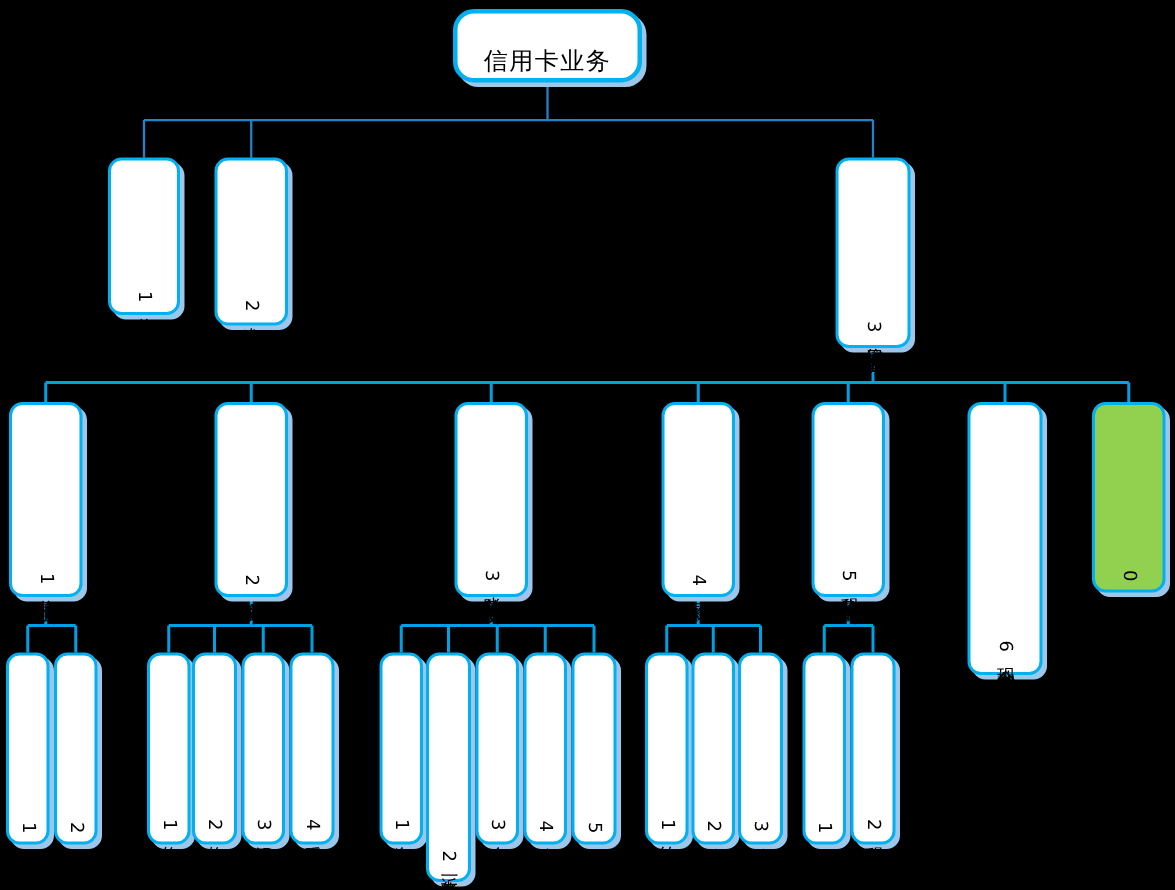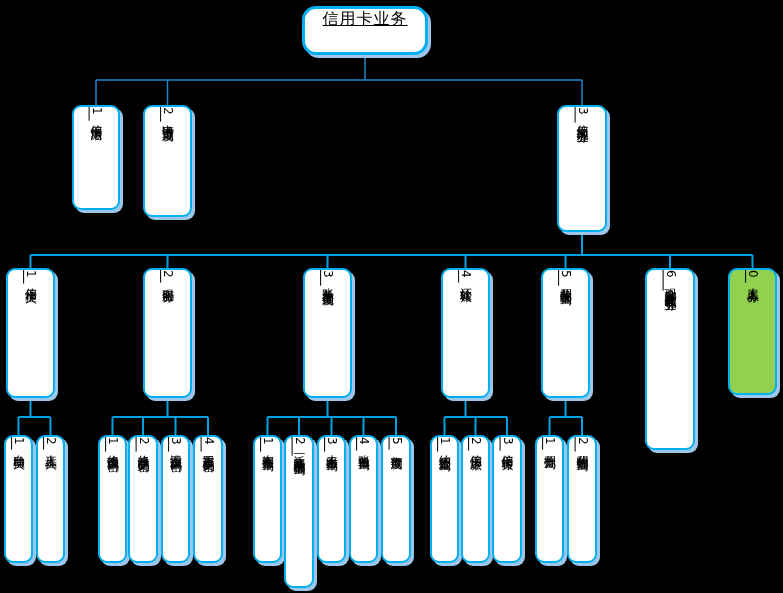--- a/index.html
+++ b/index.html
@@ -5,23 +5,22 @@
   html,body { margin:0; padding:0; background:#000; }
   .stage {
     position:relative; width:783px; height:593px; background:#000000;
     font-family:"DejaVu Sans", sans-serif; overflow:hidden;
   }
   svg.connectors { position:absolute; left:0; top:0; width:783px; height:593px; }
   .node {
     position:absolute; box-sizing:border-box;
     background:#ffffff; border:2px solid #00B0F0; border-radius:9px;
     box-shadow:3px 3px 0 #9CC6EA;
-    display:flex; align-items:flex-start; justify-content:center;
+    display:flex; align-items:flex-end; justify-content:center;
     color:#000000;
-    text-decoration:underline;
   }
   .node .vtxt {
     writing-mode:vertical-rl; text-orientation:mixed;
     font-size:12px; letter-spacing:1px; line-height:1.1; white-space:nowrap;
   }
   .node.root { border-width:3px; border-radius:14px; }
   .node.root .htxt { font-size:16px; letter-spacing:1px; }
   .node.green { background:#92D050; }
 </style>
 </head>

